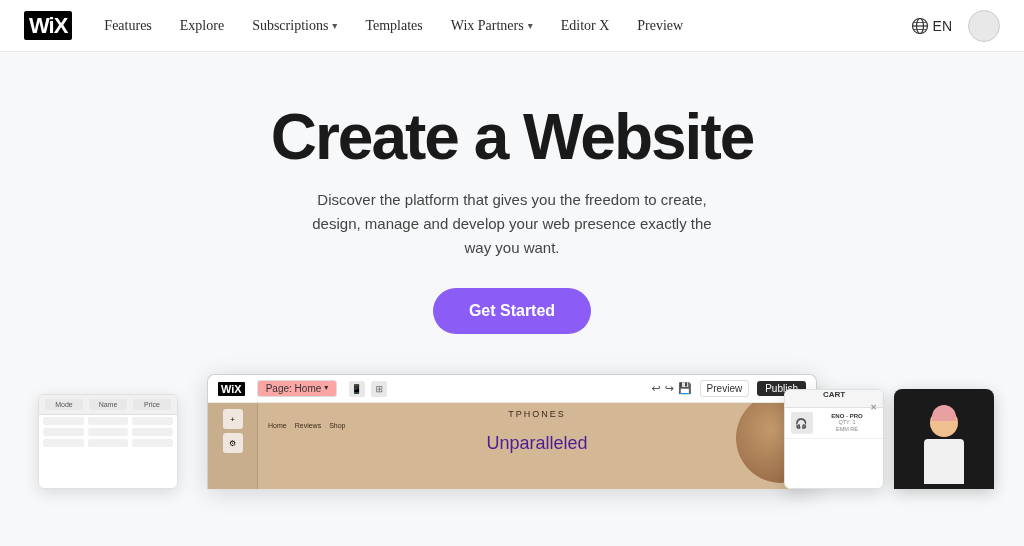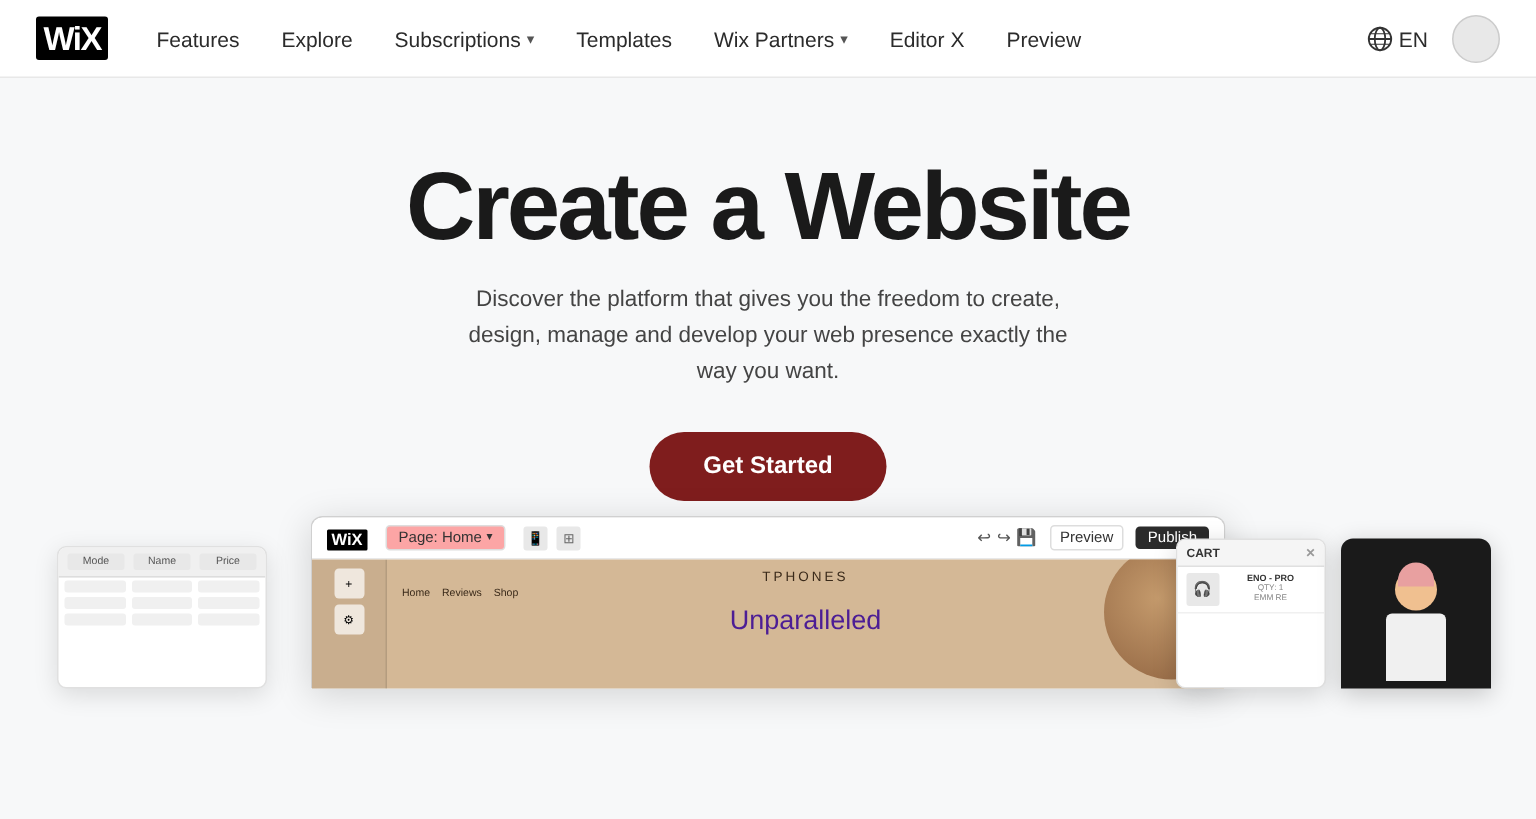--- a/index.html
+++ b/index.html
@@ -39,20 +39,21 @@
       flex: 1;
     }
     .nav-link {
       font-size: 14px;
       color: #2b2b2b;
       text-decoration: none;
       cursor: pointer;
       display: flex;
       align-items: center;
       gap: 4px;
+      font-family: Liberation Serif, serif;
     }
     .nav-link .chevron {
       font-size: 10px;
       color: #555;
     }
     .nav-right {
       display: flex;
       gap: 16px;
     }
     .nav-lang {
@@ -97,29 +98,30 @@
       margin-bottom: 16px;
     }
     .hero-subtitle {
       font-size: 15px;
       color: #444;
       line-height: 1.6;
       max-width: 400px;
       margin: 0 auto 28px;
     }
     .cta-button {
-      background: #7f1d1d;
+      background: #8b5cf6;
       color: #fff;
       border: none;
       border-radius: 30px;
       padding: 14px 36px;
       font-size: 16px;
       font-weight: 600;
       cursor: pointer;
       display: inline-block;
+      margin-bottom: 30px;
     }
 
     
     .preview-area {
       position: relative;
       width: 100%;
       display: flex;
       justify-content: center;
       gap: 0;
       margin-top: 10px;
@@ -341,20 +343,21 @@
       background: #f5f5f5;
       height: 18px;
       display: flex;
       align-items: center;
       padding: 0 6px;
       border-bottom: 1px solid #e0e0e0;
       font-size: 8px;
       font-weight: 600;
       color: #333;
       gap: 4px;
+      flex-direction: column;
     }
     .cart-x { font-size: 8px; color: #999; margin-left: auto; }
     .cart-item {
       display: flex;
       align-items: center;
       padding: 4px 6px;
       gap: 4px;
       border-bottom: 1px solid #f0f0f0;
     }
     .cart-item-img {

